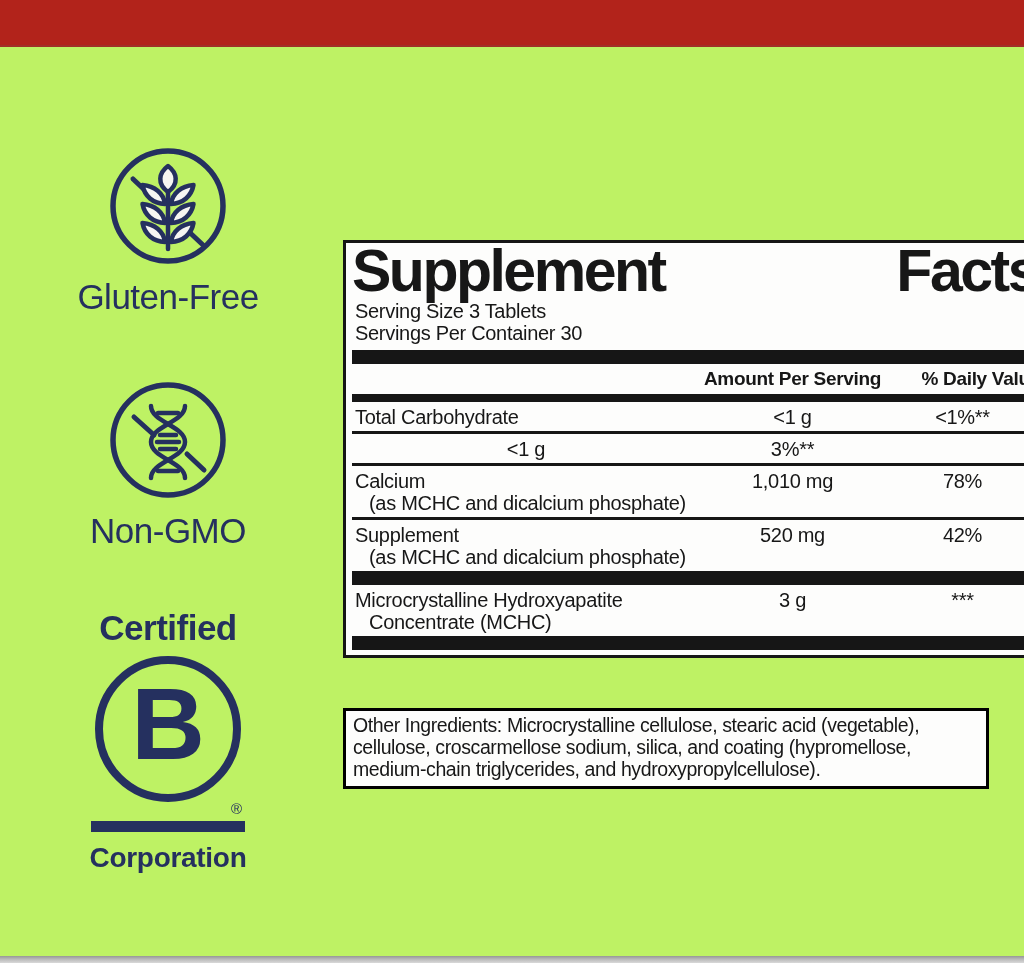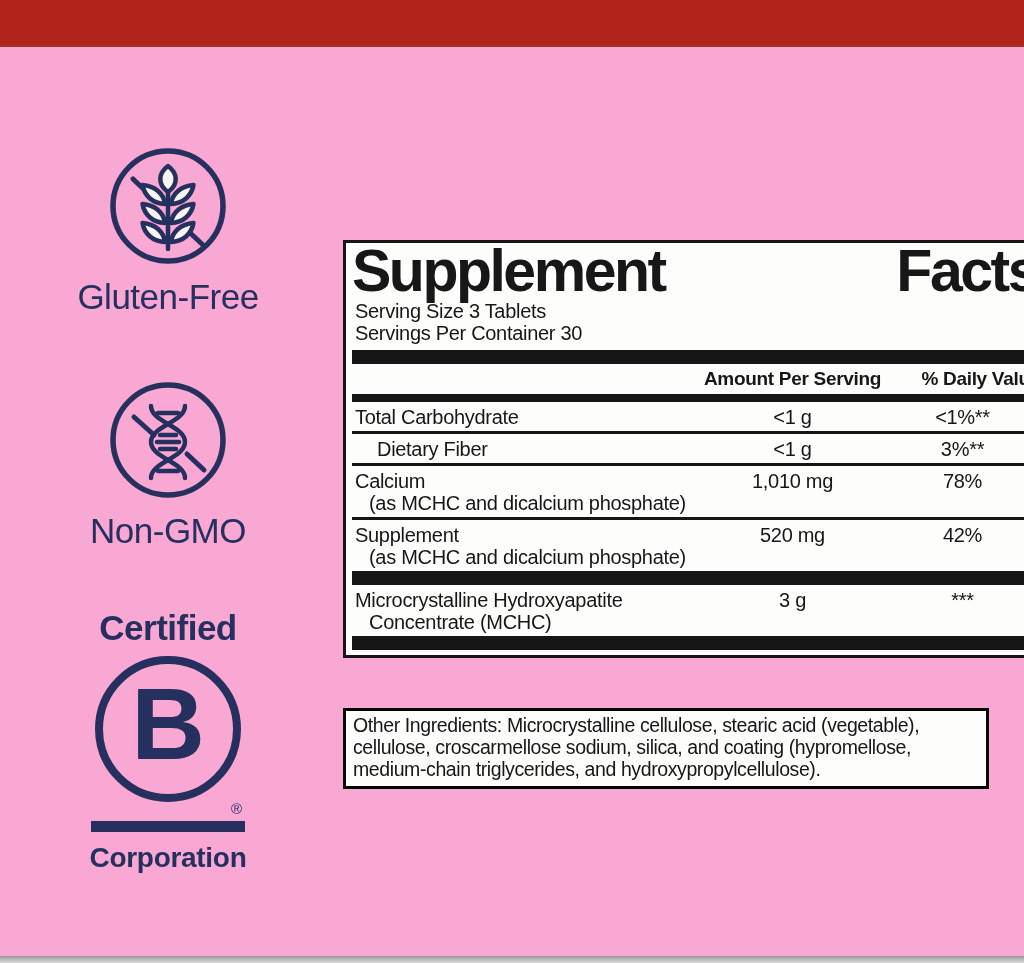--- a/index.html
+++ b/index.html
@@ -1,19 +1,19 @@
 <!DOCTYPE html>
 <html><head>
 <meta charset="utf-8">
 <style>
   * { margin:0; padding:0; box-sizing:border-box; }
   html,body { width:1024px; height:963px; }
   body { font-family:"Liberation Sans", sans-serif; background:#ffffff; }
 
-  .stage { position:relative; width:1024px; height:963px; background:#f9a8d4; overflow:hidden; }
+  .stage { position:relative; width:1024px; height:963px; background:#bef264; overflow:hidden; }
 
   .banner { position:absolute; top:0; left:0; width:1024px; height:47px;
             background:#b2231b; border-bottom:2px solid #a03028; }
 
   .bottom-edge { position:absolute; bottom:0; left:0; width:1024px; height:7px;
                  background:linear-gradient(180deg,#979797 0%,#b9b9b9 45%,#d9d9d9 100%); }
 
   
   .badge { position:absolute; left:62px; width:212px; display:flex; flex-direction:column;
            align-items:center; color:#25305f; }
@@ -144,21 +144,20 @@
 
     <div class="bar med"></div>
 
     <div class="sf-row">
       <div class="name">Total Carbohydrate</div>
       <div class="amt">&lt;1 g</div>
       <div class="dv">&lt;1%**</div>
     </div>
 
     <div class="sf-row indent">
-      <div class="name">Dietary Fiber</div>
       <div class="amt">&lt;1 g</div>
       <div class="dv">3%**</div>
     </div>
 
     <div class="sf-row">
       <div class="name">Calcium</div>
       <div class="amt">1,010 mg</div>
       <div class="dv">78%</div>
       <div class="subline">(as MCHC and dicalcium phosphate)</div>
     </div>

